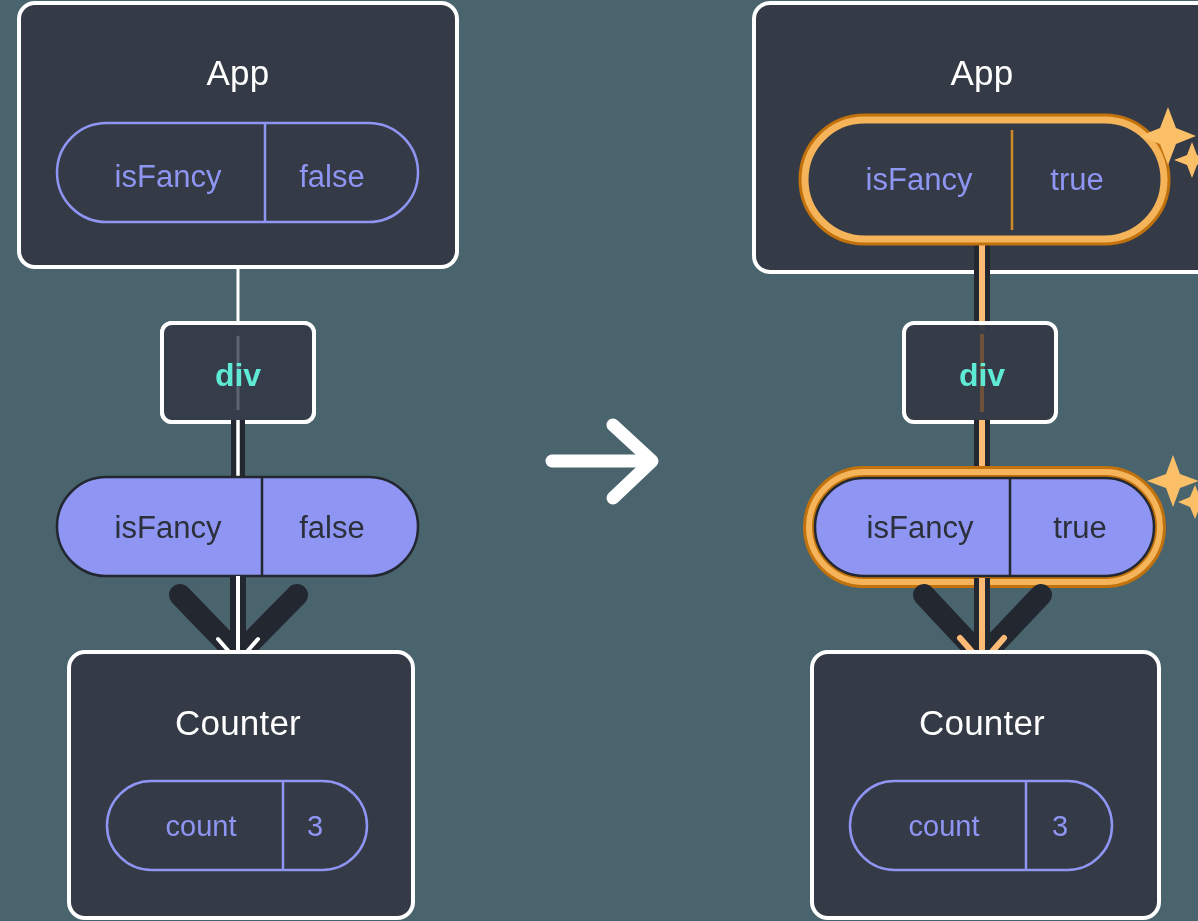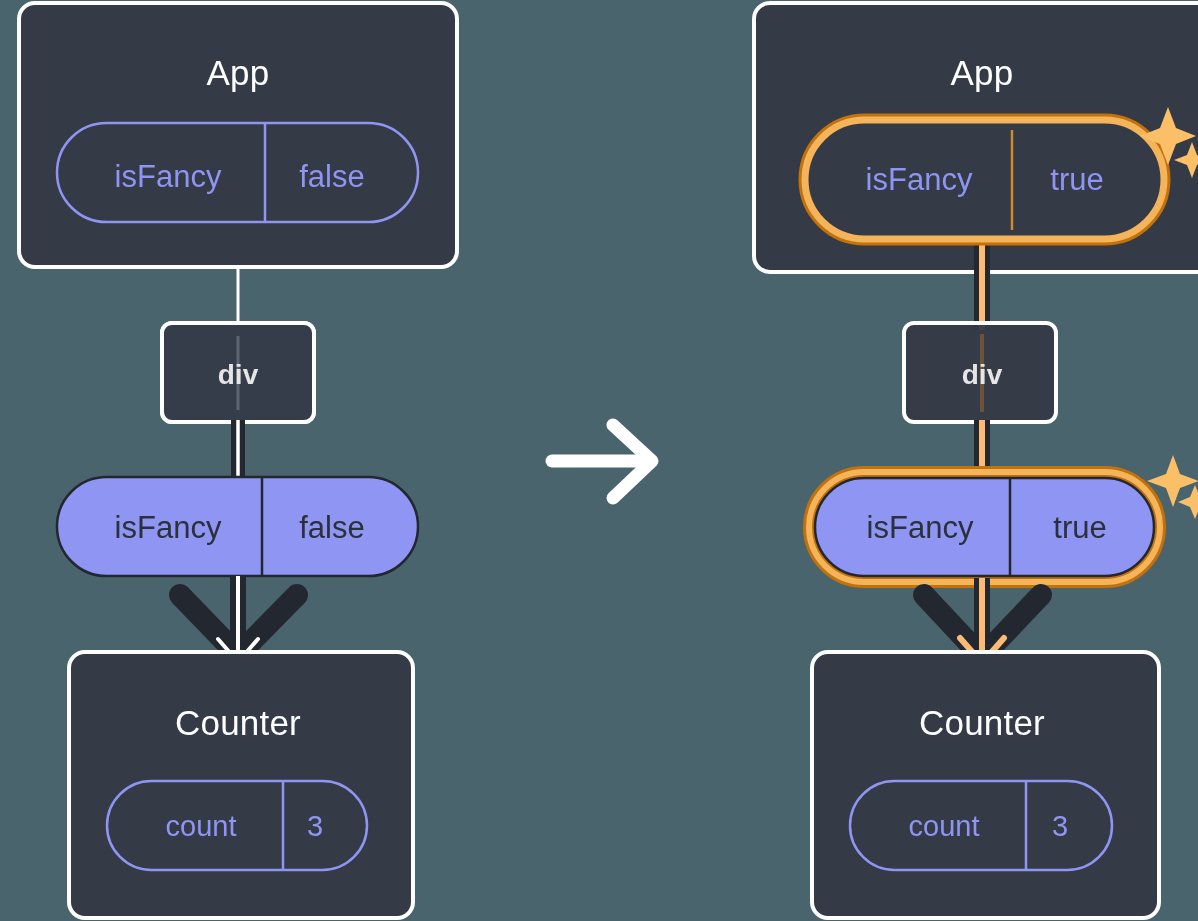--- a/index.html
+++ b/index.html
@@ -48,22 +48,22 @@
   }
   .pill-label-in {
     color: #2b303b;
     font-size: 31px;
     font-weight: 400;
   }
   .pill-label-in.bold, .pill-label-out.bold {
     font-weight: 400;
   }
   .tag-title {
-    color: #e5e5e5;
-    font-size: 28px;
+    color: #5eead4;
+    font-size: 32px;
     font-weight: 700;
   }
   .center {
     transform: translate(-50%, -50%);
   }
 </style>
 </head>
 <body>
 
 <div id="stage">

